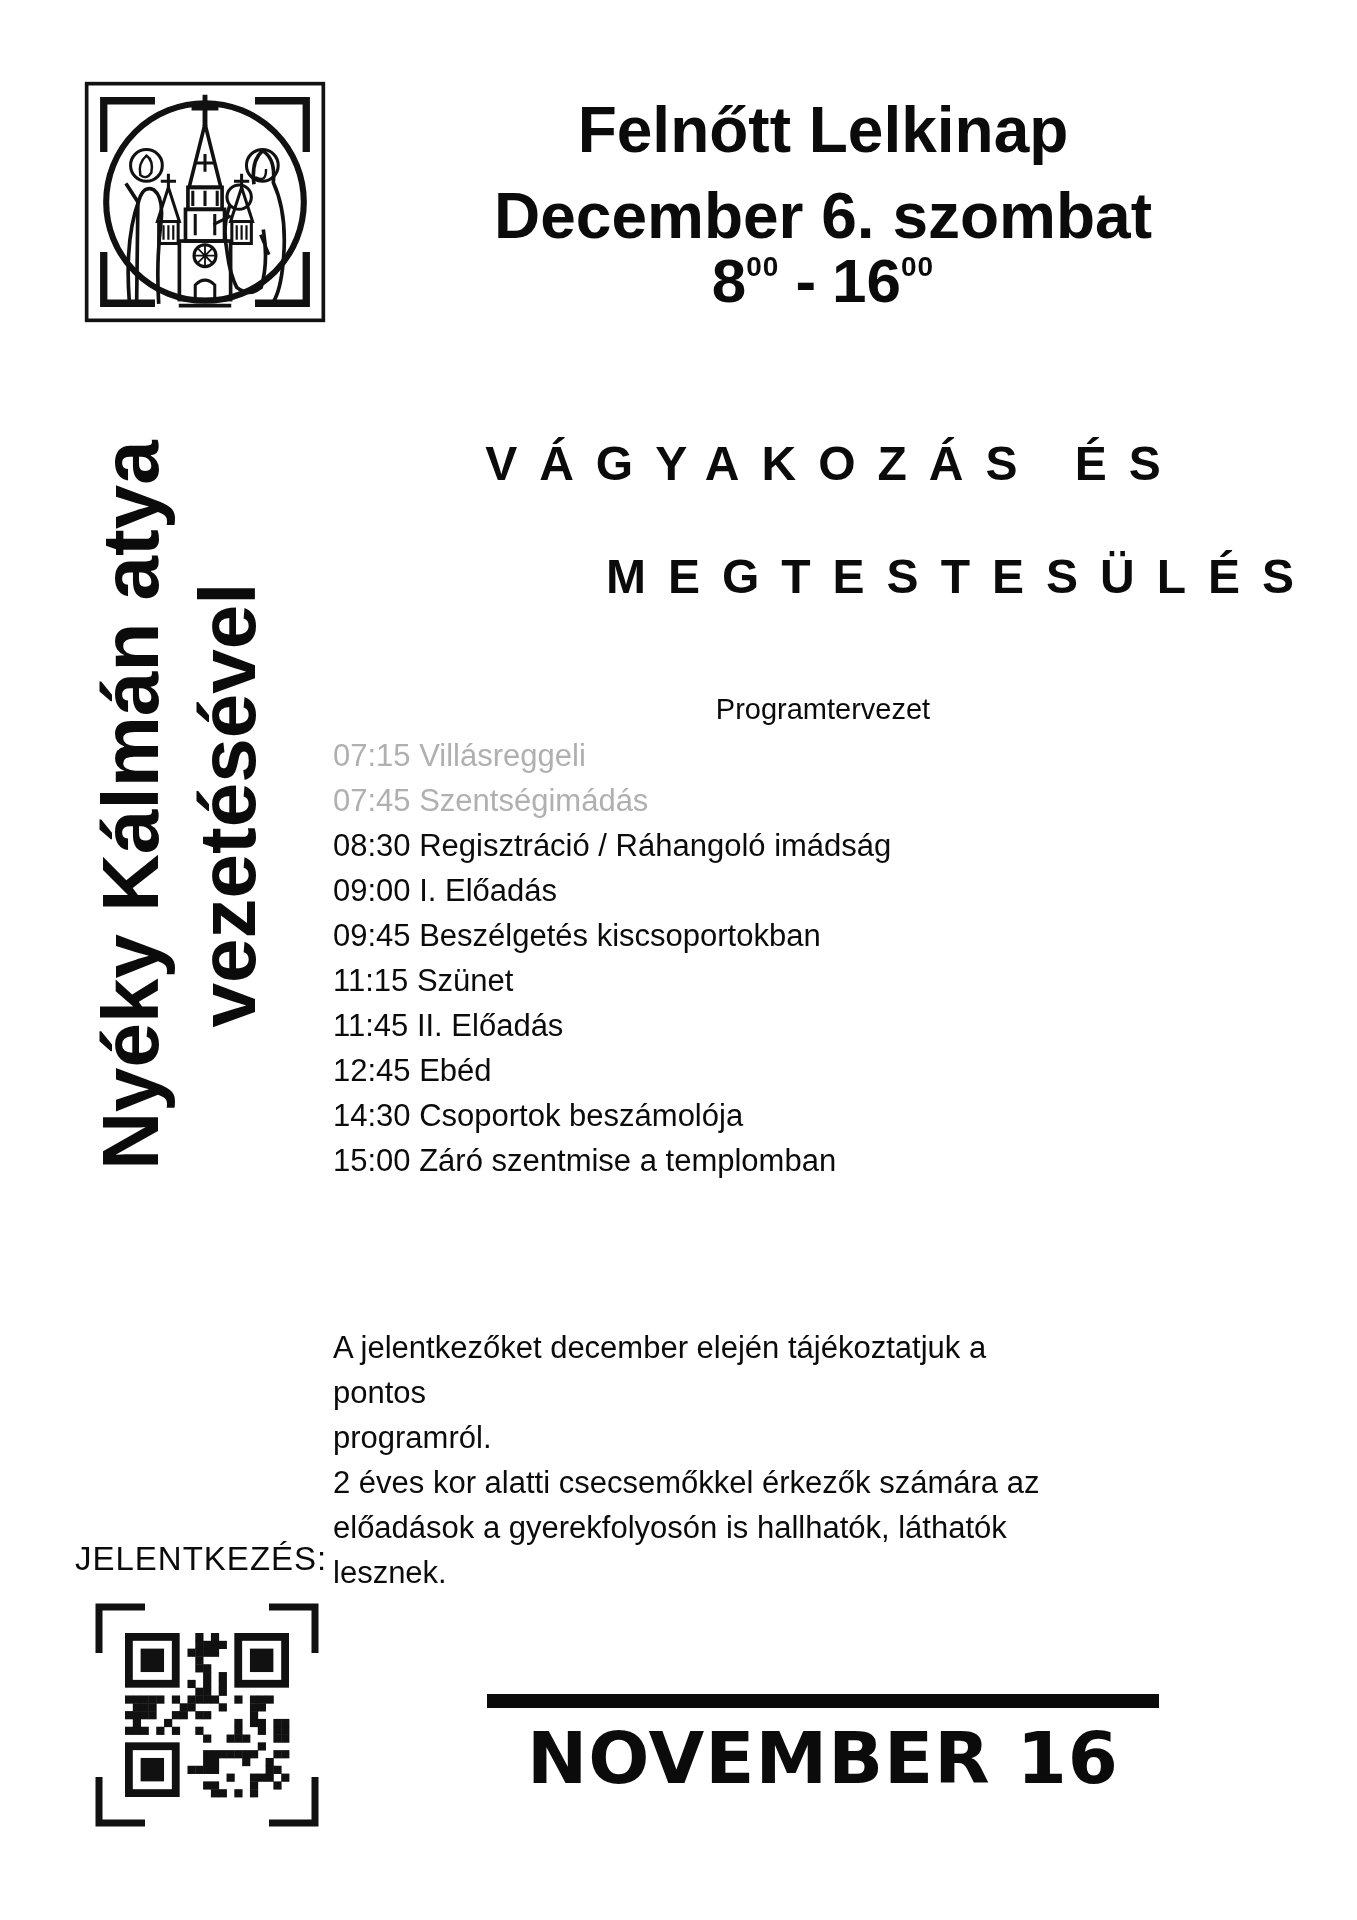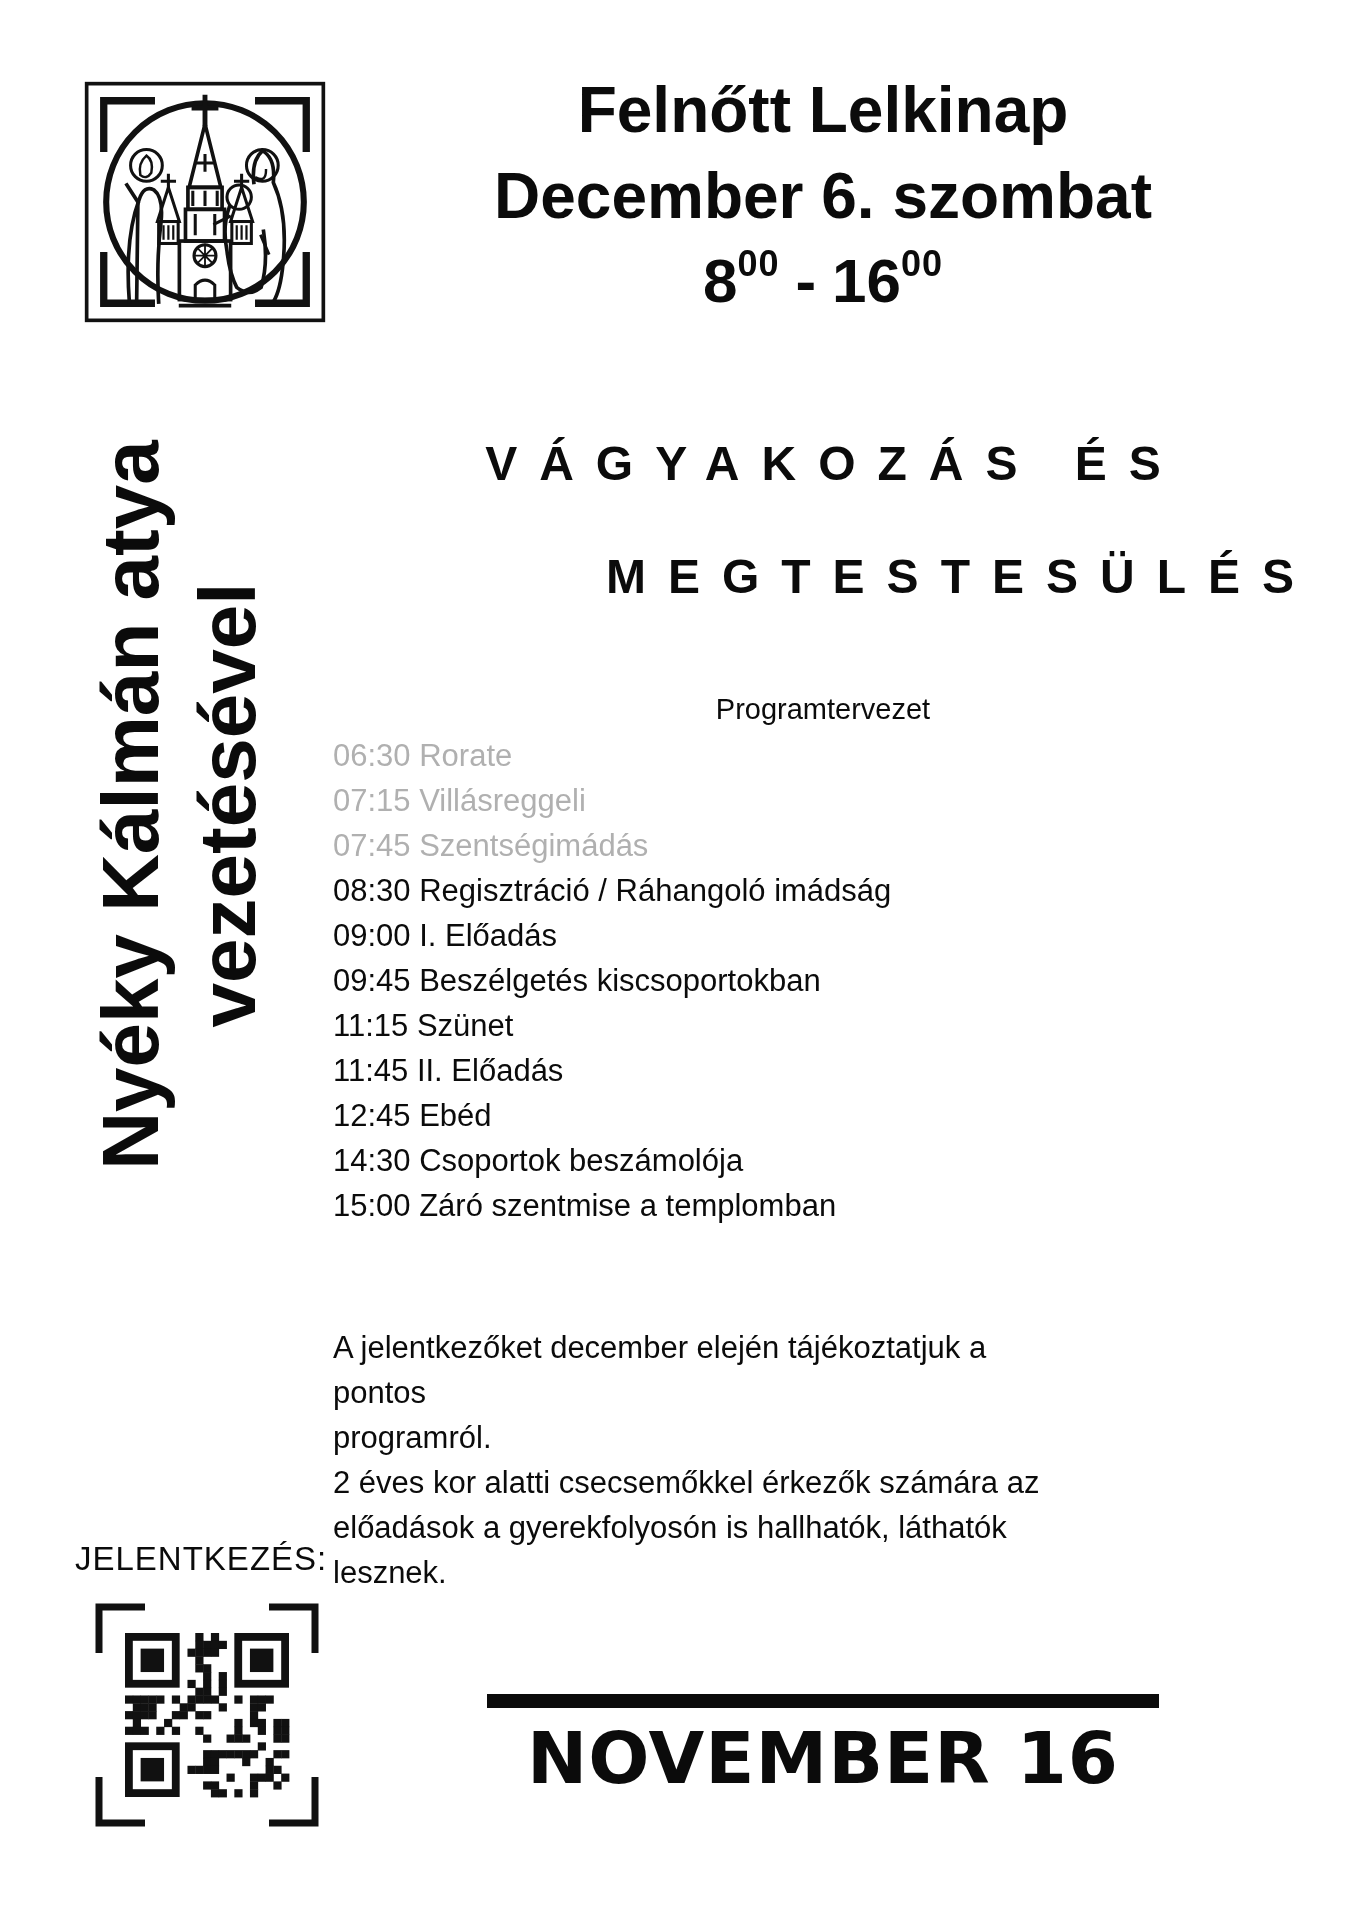--- a/index.html
+++ b/index.html
@@ -11,25 +11,25 @@
     font-family:"Liberation Sans",sans-serif;
     color:#0b0b0b;
     overflow:hidden;
   }
   .abs{position:absolute;}
   
   .logo{left:80px;top:80px;width:250px;height:244px;}
   .logo svg{width:100%;height:100%;}
   
   .rcol{left:330px;width:986px;text-align:center;}
-  .title{font-weight:700;font-size:64px;line-height:1;white-space:nowrap;}
+  .title{font-weight:700;font-size:64px;line-height:1;white-space:nowrap;margin-top:20px;}
   .title-1{top:78px;}
   .title-2{top:164px;}
   .time-line{top:250px;font-weight:700;font-size:62px;line-height:1;white-space:nowrap;}
-  .time-line sup{font-size:36px;position:relative;top:-4px;vertical-align:super;letter-spacing:1px;}
+  .time-line sup{font-size:28px;position:relative;top:-4px;vertical-align:super;letter-spacing:1px;}
   .time-sep{margin:0 16px;}
   .theme{font-weight:700;font-size:48px;letter-spacing:22px;line-height:1;white-space:nowrap;text-indent:22px;}
   .theme-1{top:440px;}
   .theme-2{top:553px;text-align:right;}
   .prog-heading{top:692px;font-size:29px;line-height:1.2;}
   
   .program{left:333px;top:733px;width:720px;font-size:31px;line-height:45px;}
   .program .dim{color:#b0b0b0;}
   
   .notes{left:333px;top:1316px;width:720px;font-size:31px;line-height:45px;margin-top:9px;}
@@ -113,21 +113,20 @@
   <div class="abs rcol time-line">
     <span>8</span><sup>00</sup><span class="time-sep">-</span><span>16</span><sup>00</sup>
   </div>
 
   <div class="abs rcol theme theme-1">VÁGYAKOZÁS ÉS</div>
   <div class="abs rcol theme theme-2">MEGTESTESÜLÉS</div>
 
   <div class="abs rcol prog-heading">Programtervezet</div>
   <div class="abs program">
 
-      <div class="program-line dim">06:30 Rorate</div>
 
       <div class="program-line dim">07:15 Villásreggeli</div>
 
       <div class="program-line dim">07:45 Szentségimádás</div>
 
       <div class="program-line">08:30 Regisztráció / Ráhangoló imádság</div>
 
       <div class="program-line">09:00 I. Előadás</div>
 
       <div class="program-line">09:45 Beszélgetés kiscsoportokban</div>

